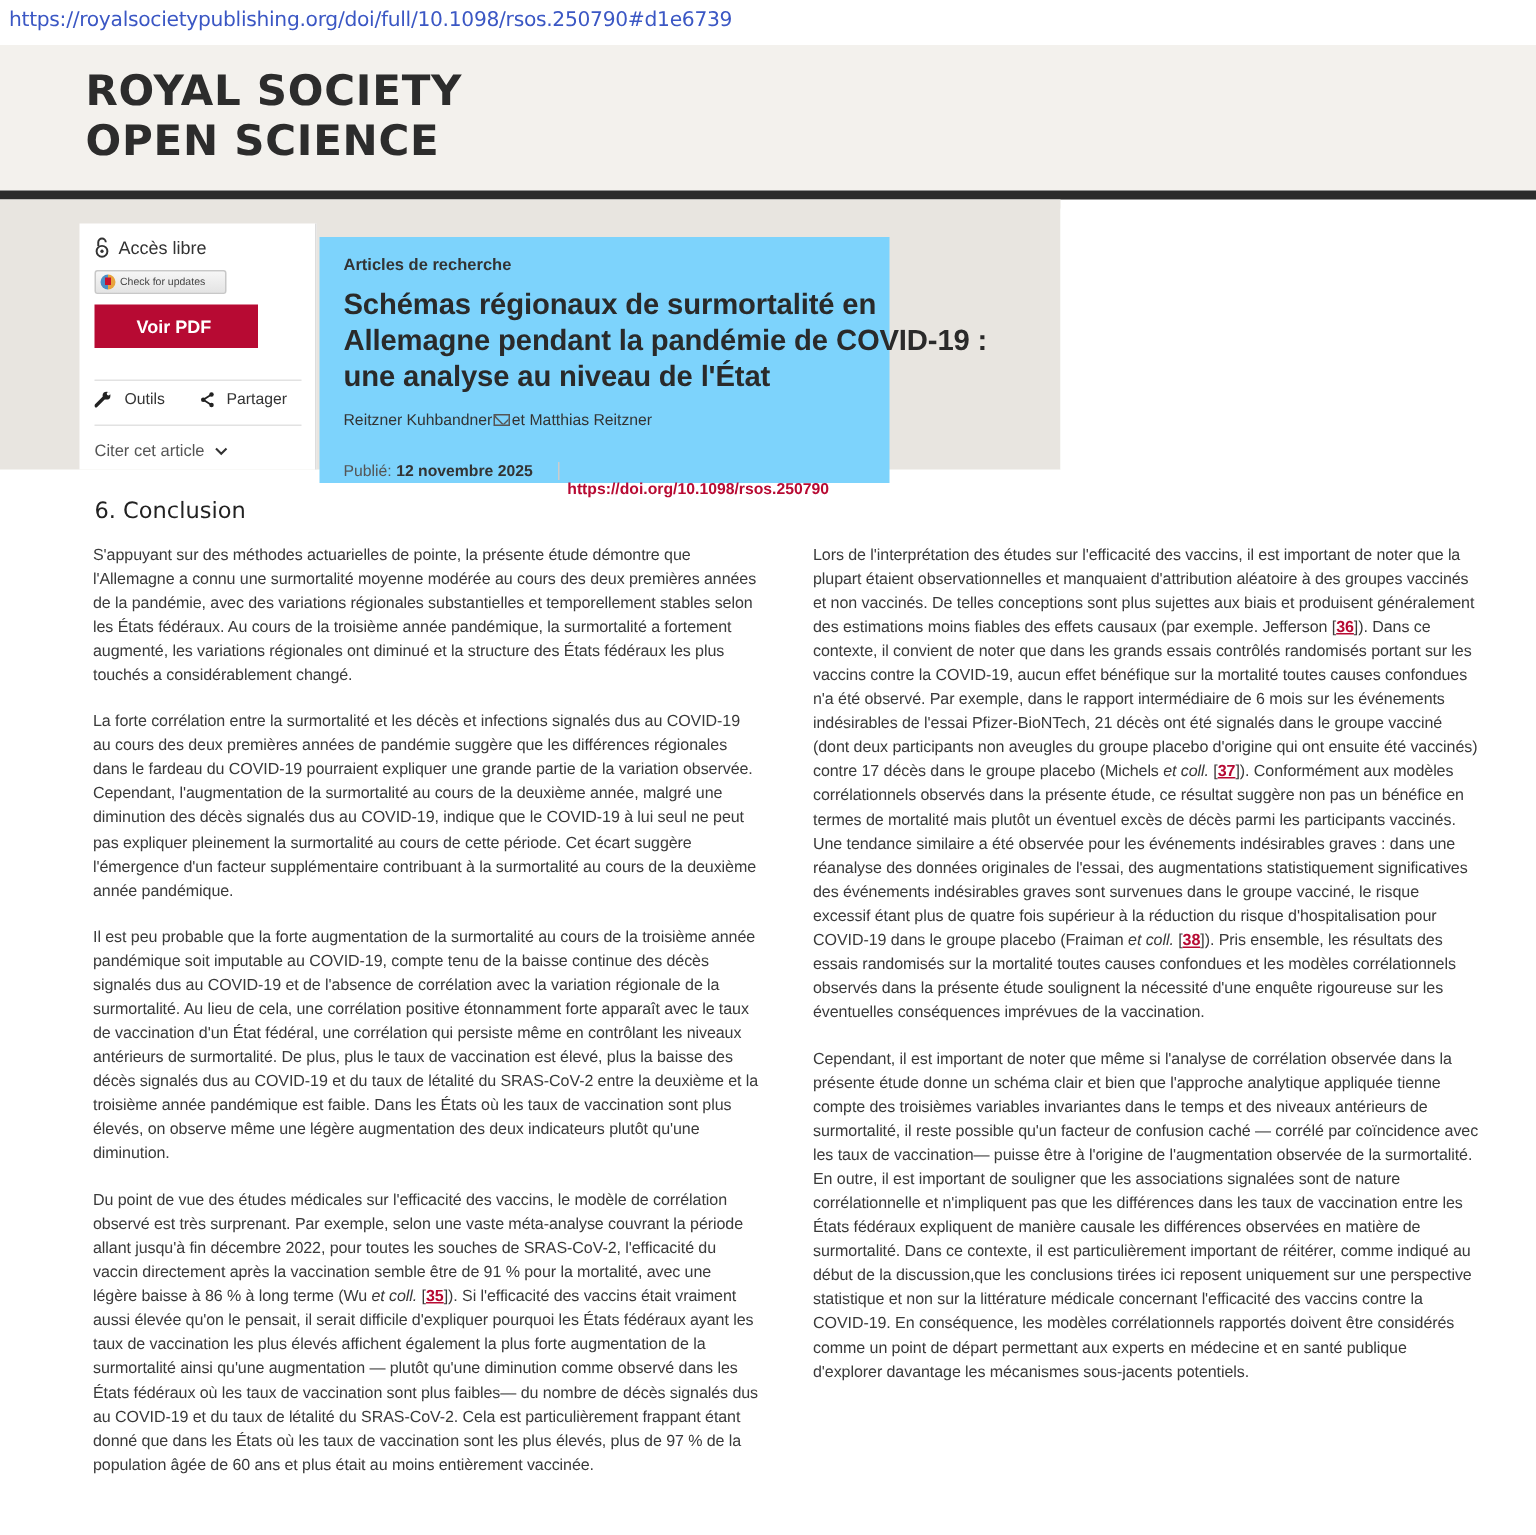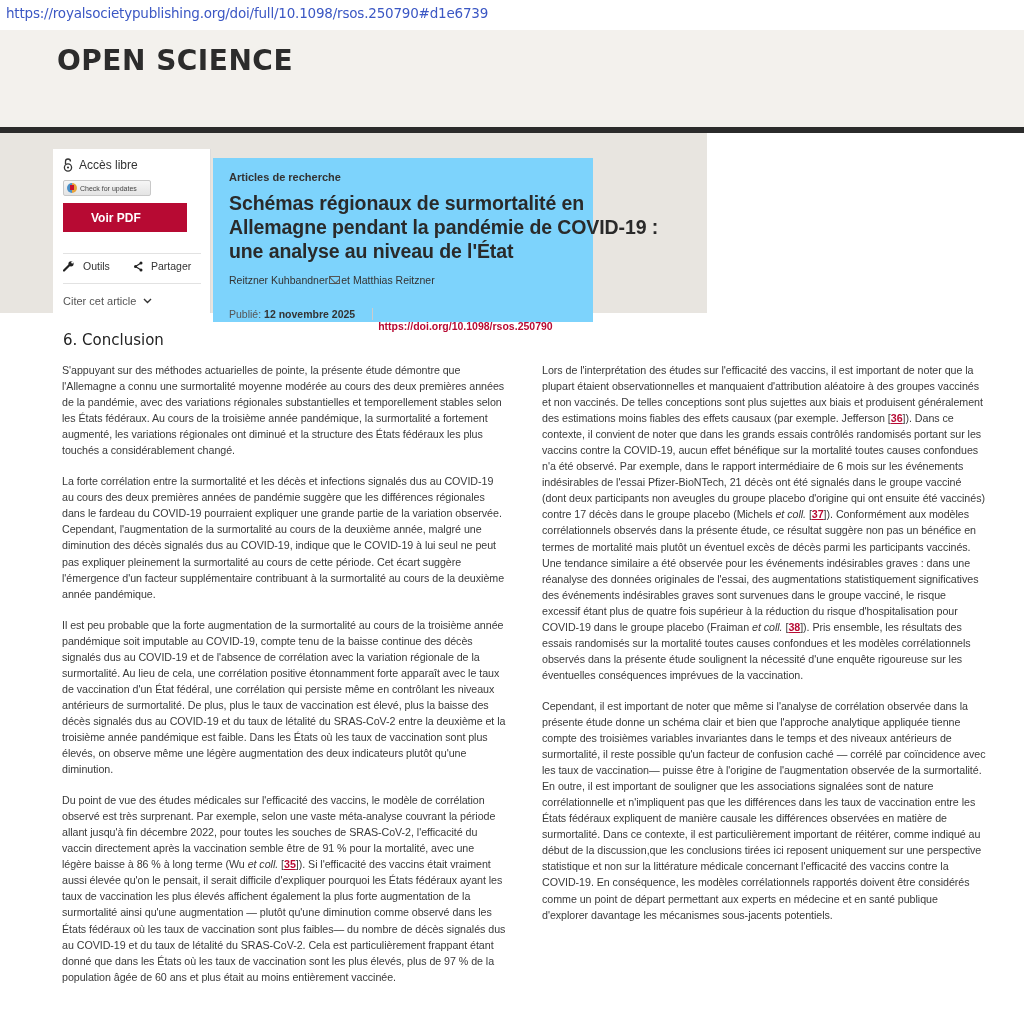--- a/index.html
+++ b/index.html
@@ -15,21 +15,21 @@
 
   .grey-band { position: absolute; left: 0; top: 133px; width: 707px; height: 180px; background: #e8e5e0; }
   .white-right { position: absolute; left: 707px; top: 139px; width: 317px; height: 174px; background: #fff; }
 
   .side-card { position: absolute; left: 53px; top: 149px; width: 158px; height: 164px; background: #fff; border-right: 1px solid #ddd; }
   .access { position: absolute; left: 10px; top: 9px; display: flex; align-items: center; gap: 6px; font-size: 12px; color: #333; }
   .access svg { width: 10px; height: 14px; }
   .check-updates { position: absolute; left: 10px; top: 31px; width: 88px; height: 16px; border: 1px solid #c8c8c8; border-radius: 2px; background: linear-gradient(#f6f6f6, #e4e4e4); display: flex; align-items: center; gap: 3px; padding-left: 3px; font-size: 7px; color: #444; }
   .check-updates .cu-icon { width: 10px; height: 10px; border-radius: 50%; background: conic-gradient(#e8a33d 0 50%, #4a90c8 50% 100%); position: relative; }
   .check-updates .cu-icon::after { content: ""; position: absolute; left: 3px; top: 2px; width: 4px; height: 5px; background: #c8102e; }
-  .pdf-button { position: absolute; left: 10px; top: 54px; width: 124px; height: 29px; background: #b70a33; color: #fff; font-size: 12px; font-weight: bold; display: flex; align-items: center; padding-left: 28px; }
+  .pdf-button { position: absolute; left: 10px; top: 54px; width: 109px; height: 29px; background: #b70a33; color: #fff; font-size: 12px; font-weight: bold; display: flex; align-items: center; padding-left: 28px; }
   .divider-1 { position: absolute; left: 10px; top: 104px; width: 138px; height: 1px; background: #e2e2e2; }
   .tools { position: absolute; left: 10px; top: 111px; display: flex; align-items: flex-start; gap: 8px; font-size: 10.5px; color: #333; }
   .share { position: absolute; left: 80px; top: 111px; display: flex; align-items: center; gap: 8px; font-size: 10.5px; color: #333; }
   .divider-2 { position: absolute; left: 10px; top: 134px; width: 138px; height: 1px; background: #e2e2e2; }
   .cite { position: absolute; left: 10px; top: 146px; display: flex; align-items: center; gap: 7px; font-size: 11px; color: #555; }
 
   .main-card { position: absolute; left: 213px; top: 158px; width: 380px; height: 164px; background: #7dd3fc; }
   .article-type { position: absolute; left: 16px; top: 13px; font-size: 11px; font-weight: bold; color: #333; }
   .article-title { position: absolute; left: 16px; top: 33px; width: 450px; font-size: 19.5px; line-height: 24px; color: #2a2a2a; letter-spacing: -0.1px; }
   .authors { position: absolute; left: 16px; top: 116px; font-size: 10.5px; color: #333; display: flex; align-items: center; }
@@ -50,20 +50,21 @@
 </style>
 </head>
 <body>
 
 <div class="urlbar">
   <a>https://royalsocietypublishing.org/doi/full/10.1098/rsos.250790#d1e6739</a>
 </div>
 
 <div class="journal-header">
   <div class="journal-logo">
+    <div>ROYAL SOCIETY</div>
     <div>OPEN SCIENCE</div>
   </div>
 </div>
 <div class="dark-rule"></div>
 
 <div class="grey-band"></div>
 <div class="white-right"></div>
 
 <aside class="side-card">
   <div class="access">

